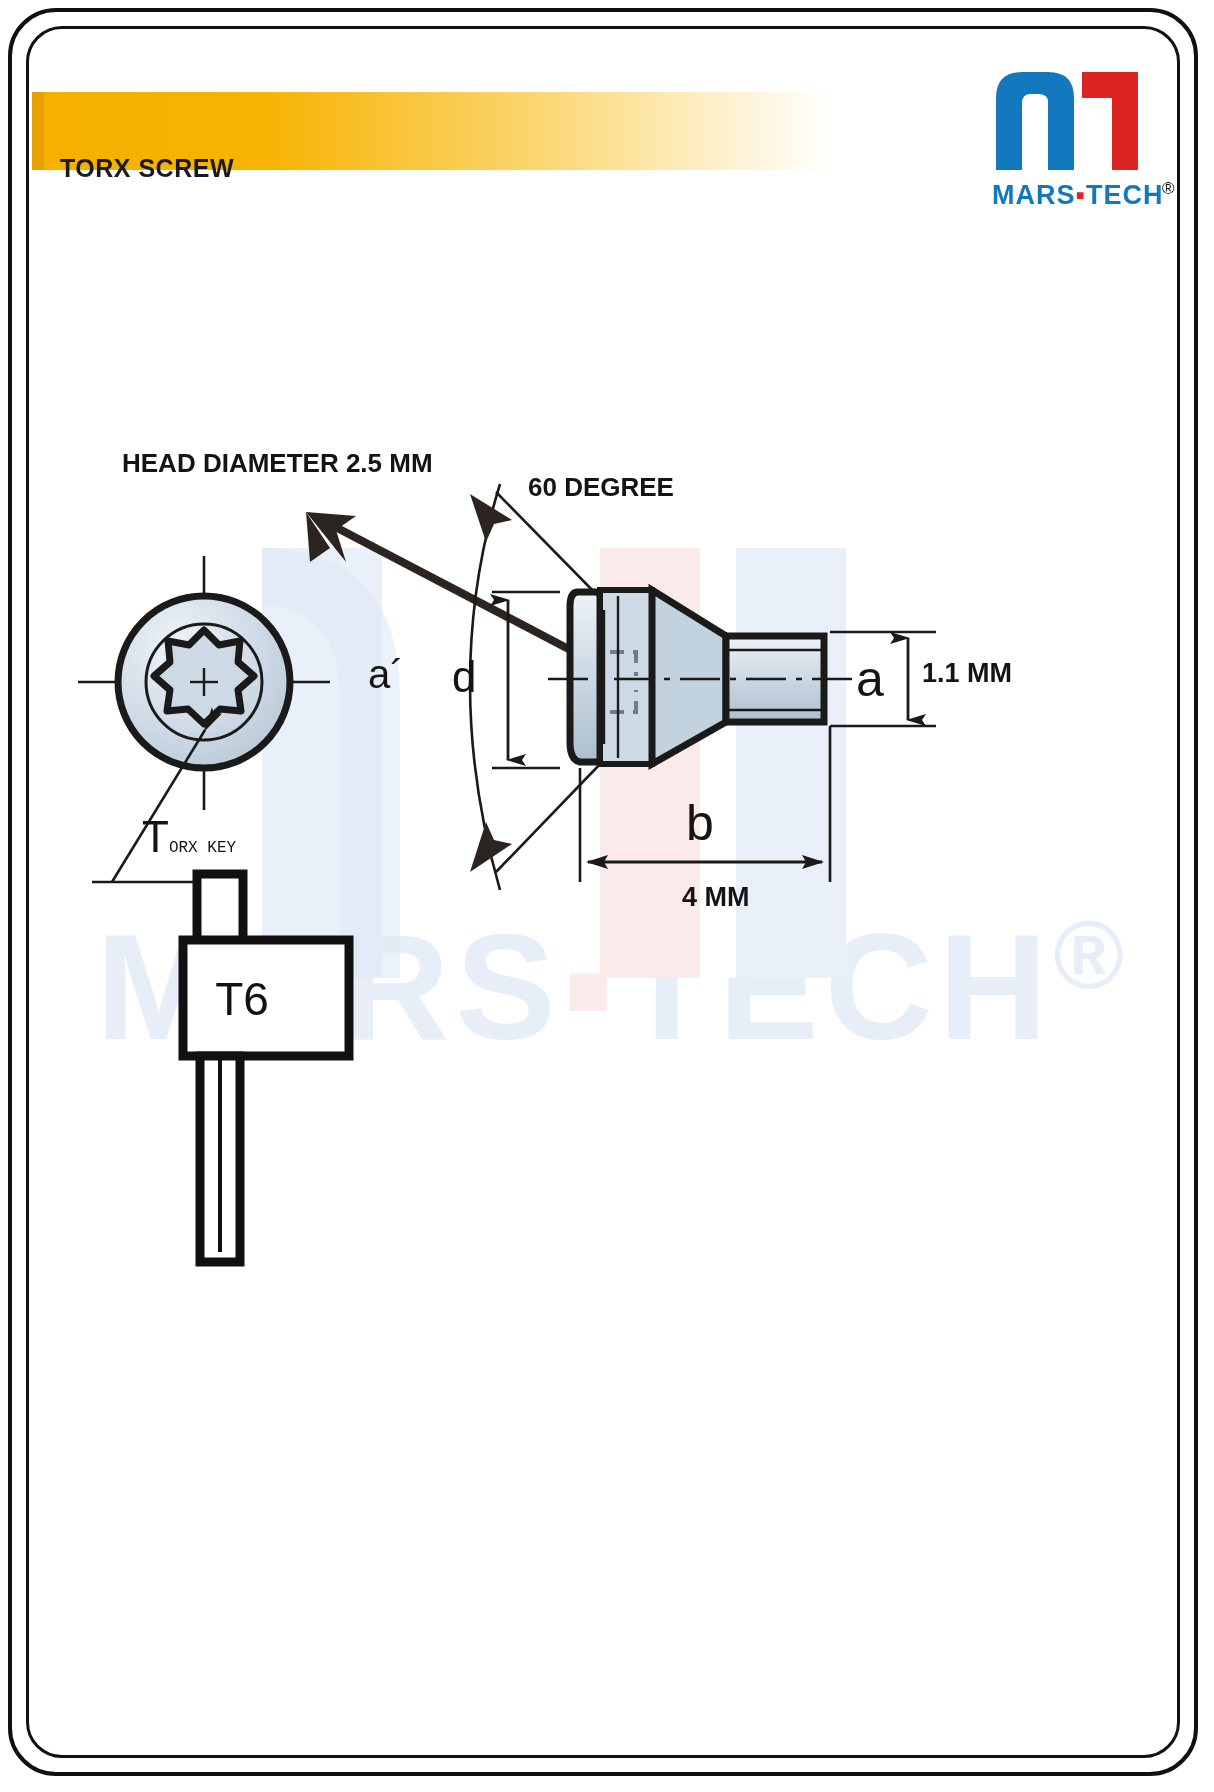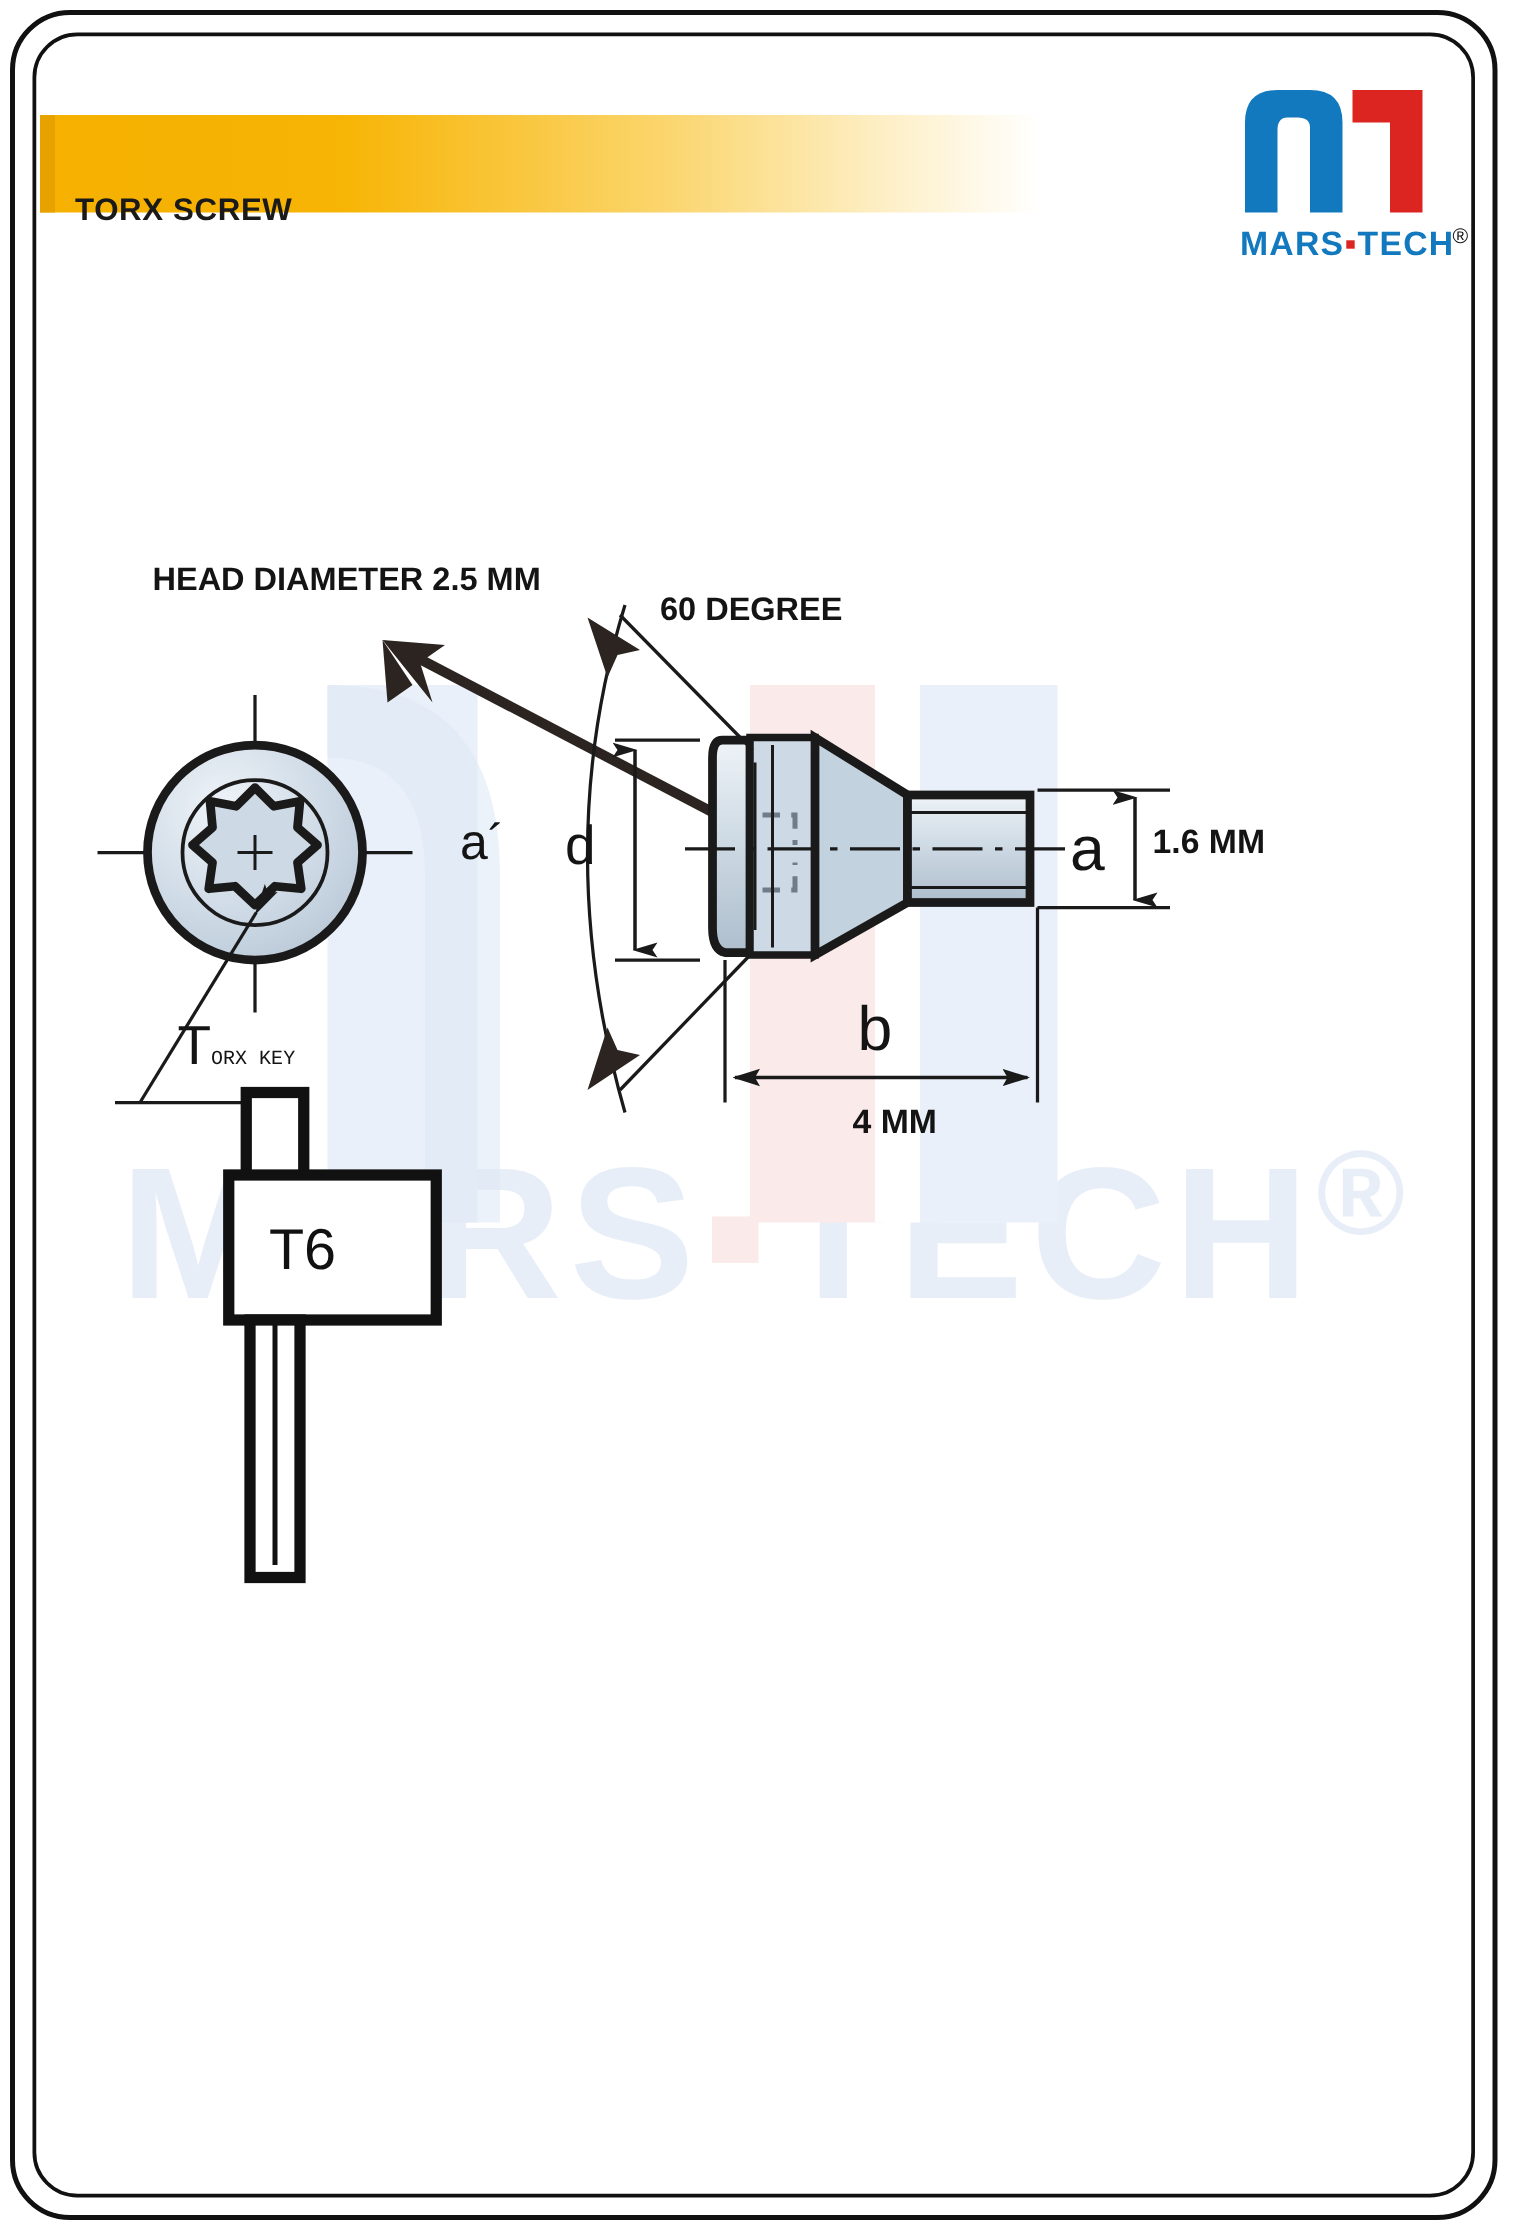--- a/index.html
+++ b/index.html
@@ -232,21 +232,21 @@
   <div class="lbl lbl-bold" style="left:84px;top:448px;font-size:26px;margin-left:38px;">HEAD DIAMETER 2.5 MM</div>
 
   <div class="lbl lbl-bold" style="left:528px;top:472px;font-size:26px;">60 DEGREE</div>
 
   <div class="lbl" style="left:368px;top:652px;font-size:40px;">a´</div>
 
   <div class="lbl" style="left:452px;top:652px;font-size:44px;">d</div>
 
   <div class="lbl" style="left:856px;top:650px;font-size:50px;">a</div>
 
-  <div class="lbl lbl-bold" style="left:922px;top:658px;font-size:27px;">1.6 MM</div>
+  <div class="lbl lbl-bold" style="left:922px;top:658px;font-size:27px;">1.1 MM</div>
 
   <div class="lbl" style="left:686px;top:794px;font-size:50px;">b</div>
 
   <div class="lbl lbl-bold" style="left:653px;top:882px;font-size:27px;margin-left:29px;">4 MM</div>
 
   <div class="lbl" style="left:142px;top:812px;font-size:44px;"><span>T</span><span style="font-size:16px;font-family:Liberation Mono, monospace;">ORX KEY</span></div>
 
 </div>
 
 </body></html>

